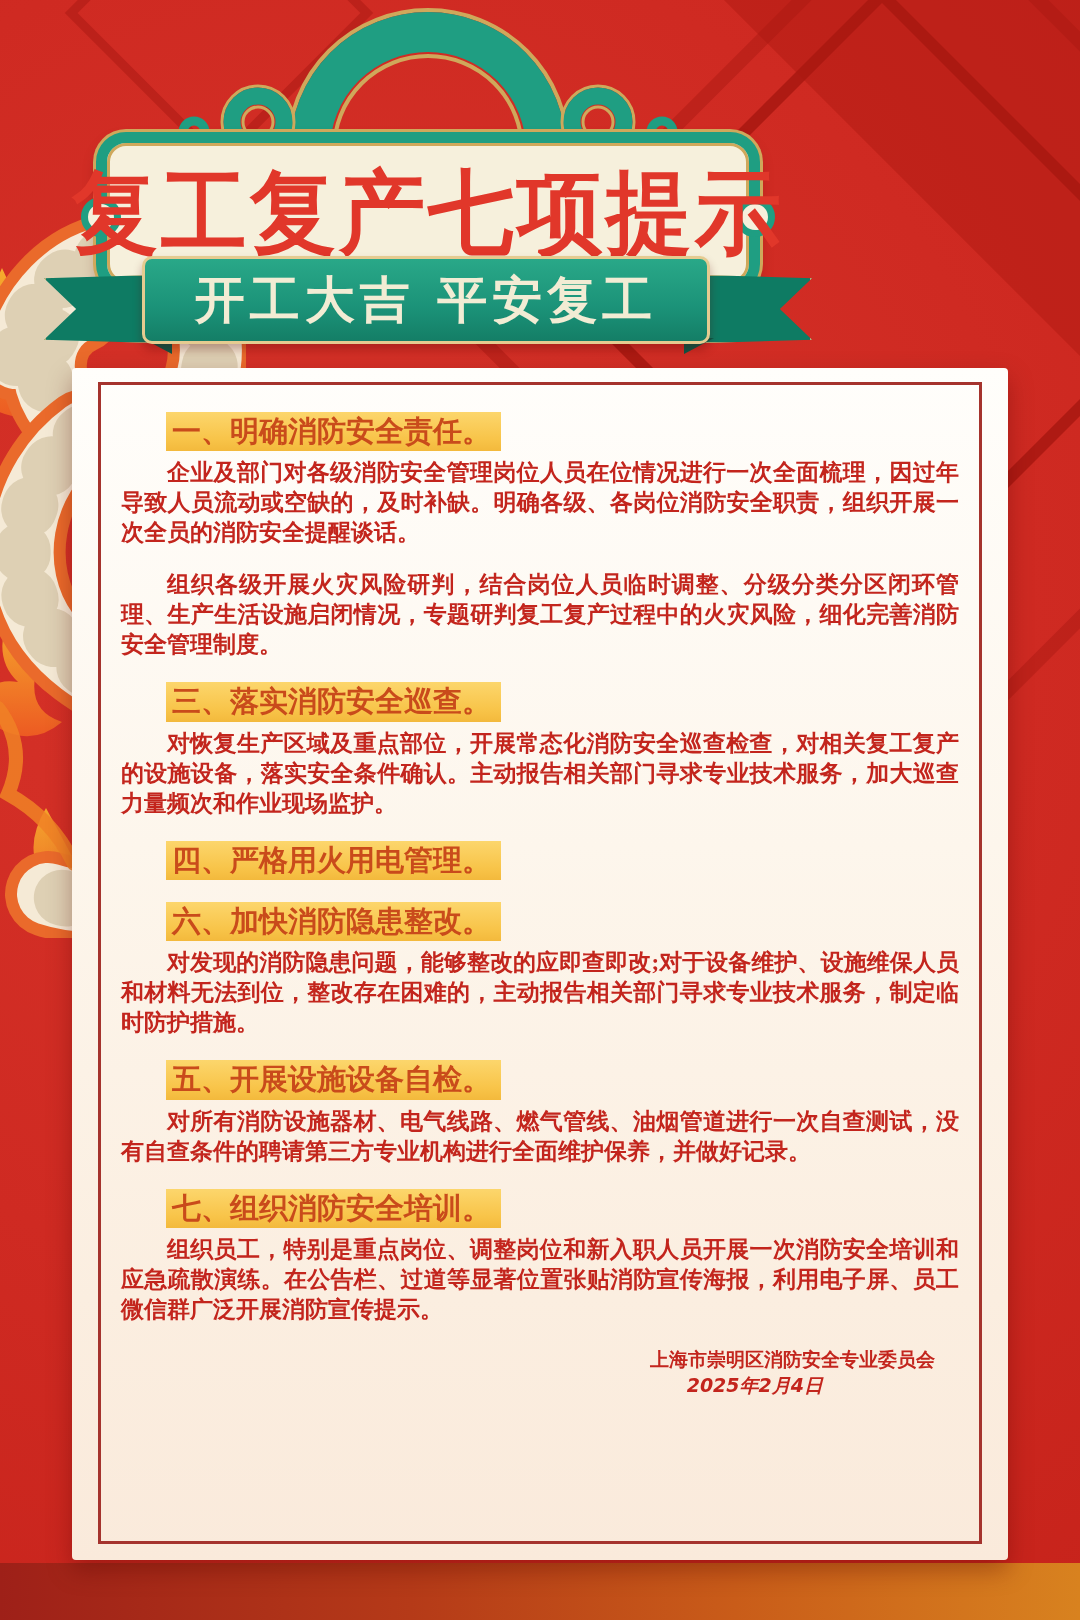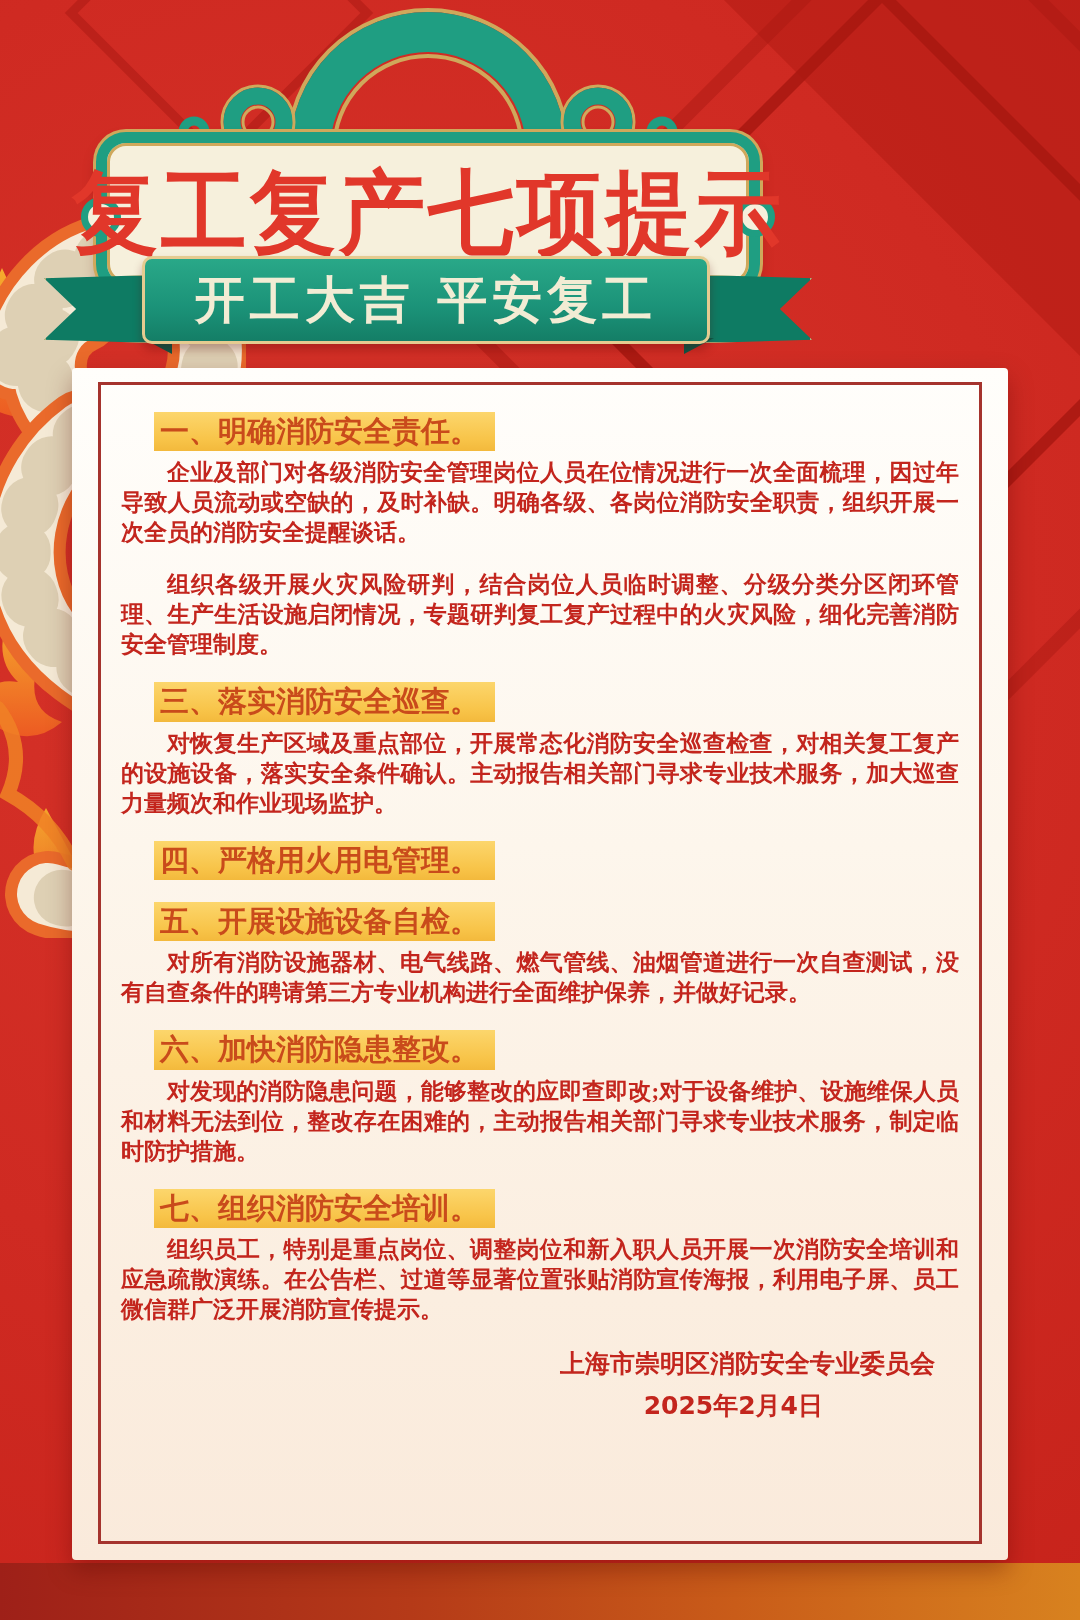--- a/index.html
+++ b/index.html
@@ -57,33 +57,33 @@
   
   .card{
     position:absolute;left:72px;top:368px;width:936px;height:1192px;z-index:2;
     background:linear-gradient(180deg,#fffefb 0%, #fdf6ec 40%, #fbeee0 78%, #faeadb 100%);
     border-radius:4px;box-shadow:0 10px 24px rgba(80,6,4,.35);
   }
   .card-frame{position:absolute;left:26px;right:26px;top:14px;bottom:16px;border:3px solid #a5332d;}
   .card-content{position:absolute;left:49px;right:49px;top:44px;bottom:20px;}
   .tip{margin-bottom:22px;}
   .tip-heading{
-    display:inline-block;margin-left:33px;
+    display:inline-block;margin-left:45px;
     background:linear-gradient(180deg,#fcd66c 0%, #f8c449 70%, #f3b93c 100%);
     color:#c94b1b;font-size:29px;font-weight:bold;
-    padding:3px 16px 3px 6px;line-height:1.15;
+    padding:3px 10px 3px 6px;line-height:1.15;
   }
   .tip-body{
     margin:7px 0 0 0;
     font-size:23px;font-weight:bold;color:#c3251d;
     line-height:30px;text-align:justify;text-indent:2em;font-family:Liberation Serif, serif;
   }
-  .signature{margin-top:14px;text-align:right;color:#c3251d;font-weight:bold;font-size:25px;}
+  .signature{margin-top:14px;text-align:right;color:#c3251d;font-weight:bold;font-size:19px;}
   .signature .org{padding-right:24px;}
-  .signature .date{padding-right:136px;margin-top:9px;}
+  .signature .date{padding-right:136px;font-style:italic;}
 </style>
 </head>
 <body>
 
 <div class="poster">
 
   <div class="diamond d3"></div>
   <div class="diamond d2"></div>
   <div class="diamond d1"></div>
   <div class="diamond d4"></div>
@@ -131,27 +131,27 @@
       <section class="tip">
         <span class="tip-heading">三、落实消防安全巡查。</span>
         <p class="tip-body">对恢复生产区域及重点部位，开展常态化消防安全巡查检查，对相关复工复产的设施设备，落实安全条件确认。主动报告相关部门寻求专业技术服务，加大巡查力量频次和作业现场监护。</p>
       </section>
 
       <section class="tip">
         <span class="tip-heading">四、严格用火用电管理。</span>
       </section>
 
       <section class="tip">
-        <span class="tip-heading">五、开展设施设备自检。</span>
-        <p class="tip-body">对所有消防设施器材、电气线路、燃气管线、油烟管道进行一次自查测试，没有自查条件的聘请第三方专业机构进行全面维护保养，并做好记录。</p>
+        <span class="tip-heading">六、加快消防隐患整改。</span>
+        <p class="tip-body">对发现的消防隐患问题，能够整改的应即查即改;对于设备维护、设施维保人员和材料无法到位，整改存在困难的，主动报告相关部门寻求专业技术服务，制定临时防护措施。</p>
       </section>
 
       <section class="tip">
-        <span class="tip-heading">六、加快消防隐患整改。</span>
-        <p class="tip-body">对发现的消防隐患问题，能够整改的应即查即改;对于设备维护、设施维保人员和材料无法到位，整改存在困难的，主动报告相关部门寻求专业技术服务，制定临时防护措施。</p>
+        <span class="tip-heading">五、开展设施设备自检。</span>
+        <p class="tip-body">对所有消防设施器材、电气线路、燃气管线、油烟管道进行一次自查测试，没有自查条件的聘请第三方专业机构进行全面维护保养，并做好记录。</p>
       </section>
 
       <section class="tip">
         <span class="tip-heading">七、组织消防安全培训。</span>
         <p class="tip-body">组织员工，特别是重点岗位、调整岗位和新入职人员开展一次消防安全培训和应急疏散演练。在公告栏、过道等显著位置张贴消防宣传海报，利用电子屏、员工微信群广泛开展消防宣传提示。</p>
       </section>
 
       <div class="signature">
         <div class="org">上海市崇明区消防安全专业委员会</div>
         <div class="date">2025年2月4日</div>

